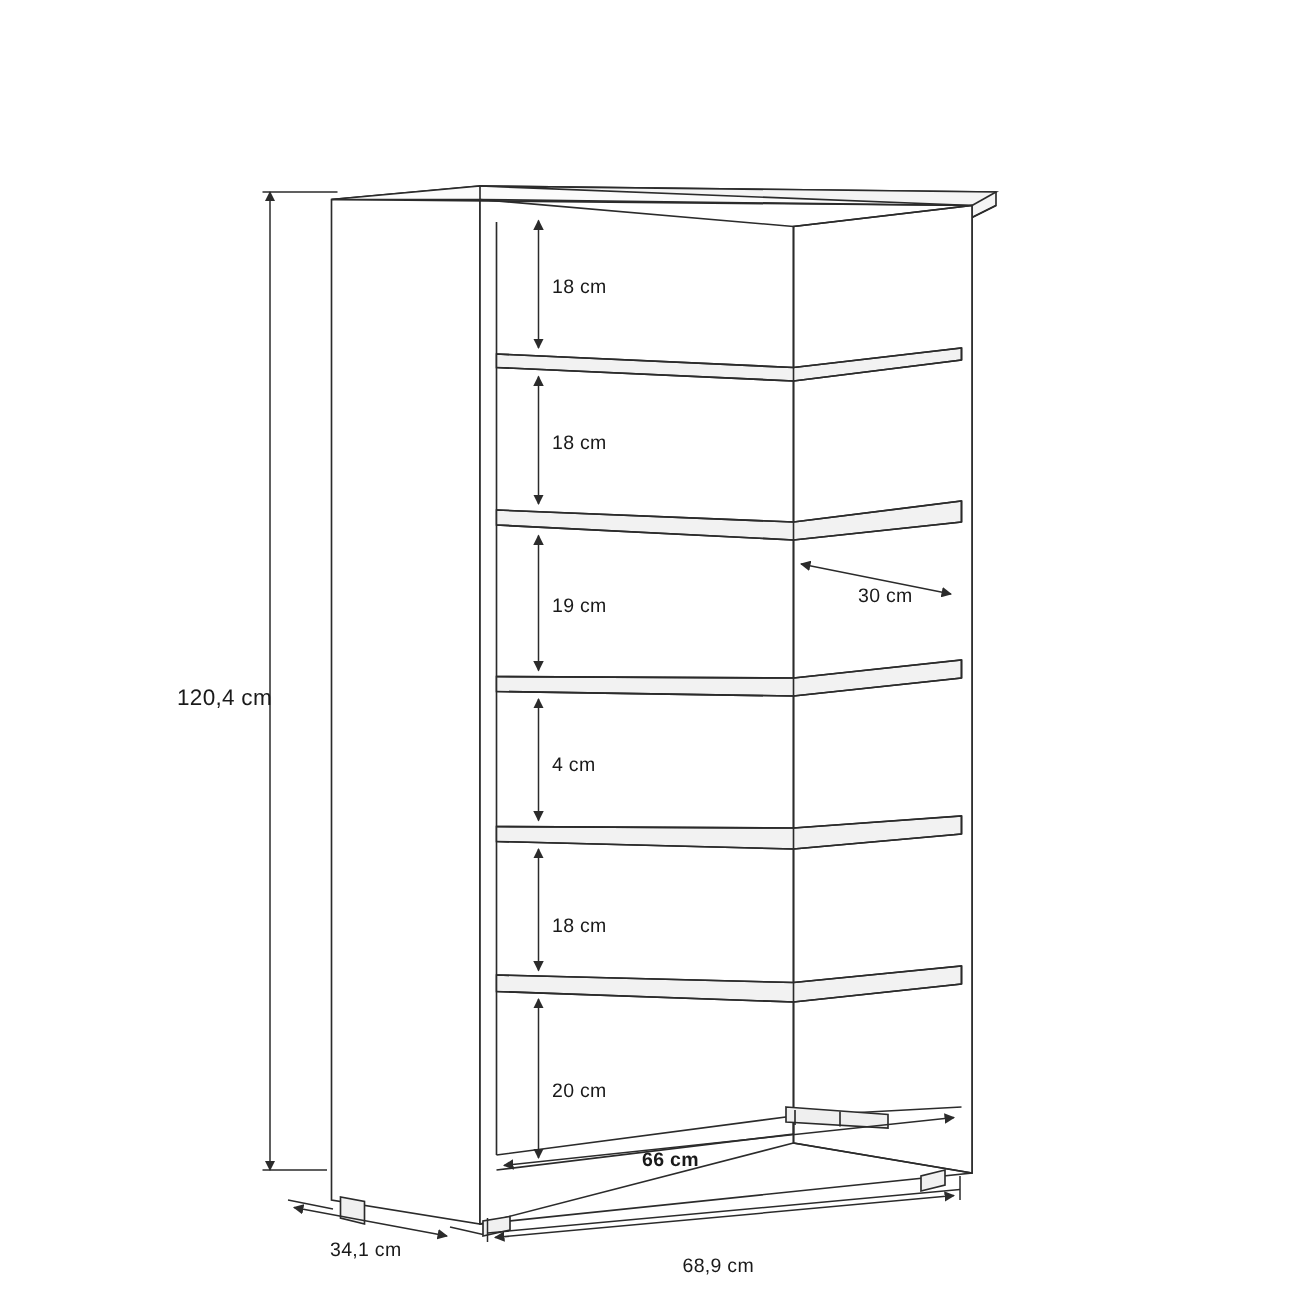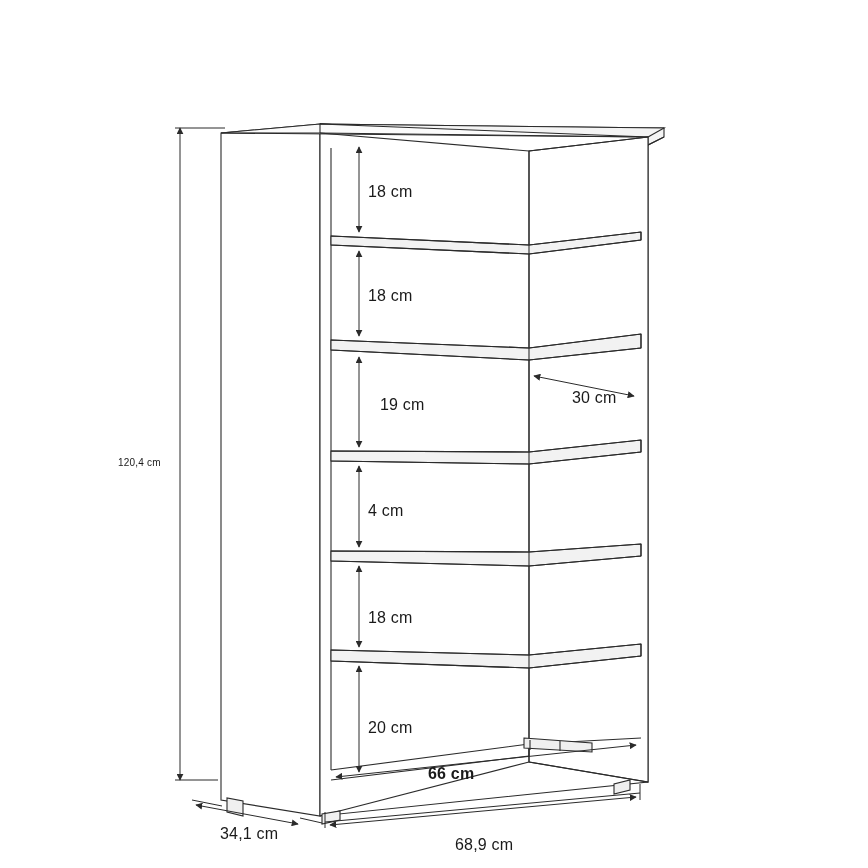--- a/index.html
+++ b/index.html
@@ -20,27 +20,27 @@
     background: #ffffff;
   }
   #drawing {
     position: absolute;
     left: 0;
     top: 0;
   }
   .dim-label {
     position: absolute;
     font-family: "Liberation Sans", sans-serif;
-    font-size: 16px;
+    font-size: 13px;
     color: #1a1a1a;
     white-space: nowrap;
     letter-spacing: 0.2px;
   }
   .dim-label.big {
-    font-size: 10px;
+    font-size: 15px;
   }
 </style>
 </head>
 <body>
 
 <div id="stage">
 
   <svg id="drawing" width="868" height="868" viewBox="0 0 868 868">
     <defs>
       <marker id="arrHead" viewBox="0 0 10 10" refX="9" refY="5" markerWidth="7" markerHeight="7" orient="auto-start-reverse">
@@ -189,21 +189,21 @@
 
     </g>
   </svg>
 
   <div class="dim-label big" style="left:118px; top:457px;">120,4 cm</div>
 
   <div class="dim-label" style="left:368px; top:183px;">18 cm</div>
 
   <div class="dim-label" style="left:368px; top:287px;">18 cm</div>
 
-  <div class="dim-label" style="left:380px; top:396px;">19 cm</div>
+  <div class="dim-label" style="left:368px; top:396px;">19 cm</div>
 
   <div class="dim-label" style="left:368px; top:502px;">4 cm</div>
 
   <div class="dim-label" style="left:368px; top:609px;">18 cm</div>
 
   <div class="dim-label" style="left:368px; top:719px;">20 cm</div>
 
   <div class="dim-label" style="left:572px; top:389px;">30 cm</div>
 
   <div class="dim-label" style="left:428px; top:765px;font-weight:bold;">66 cm</div>

